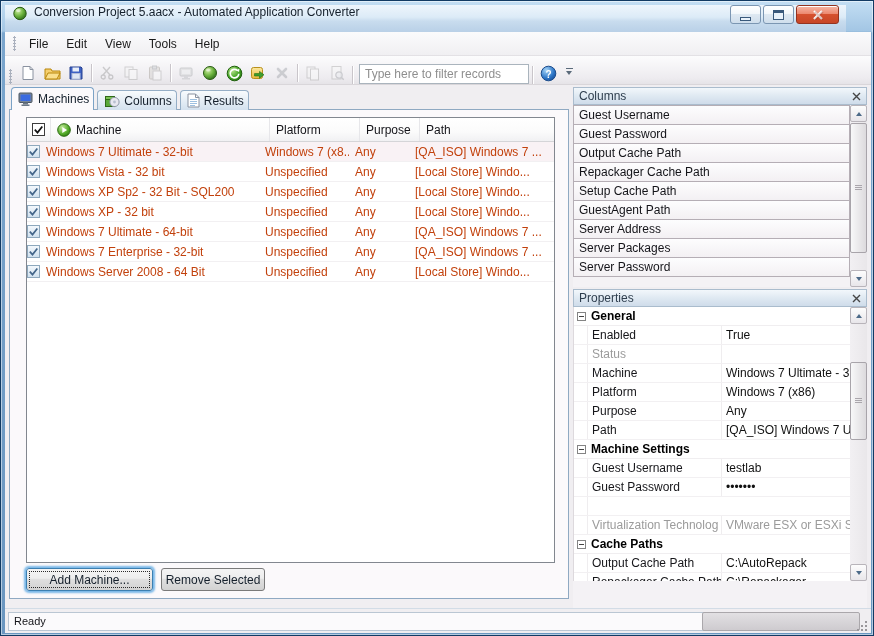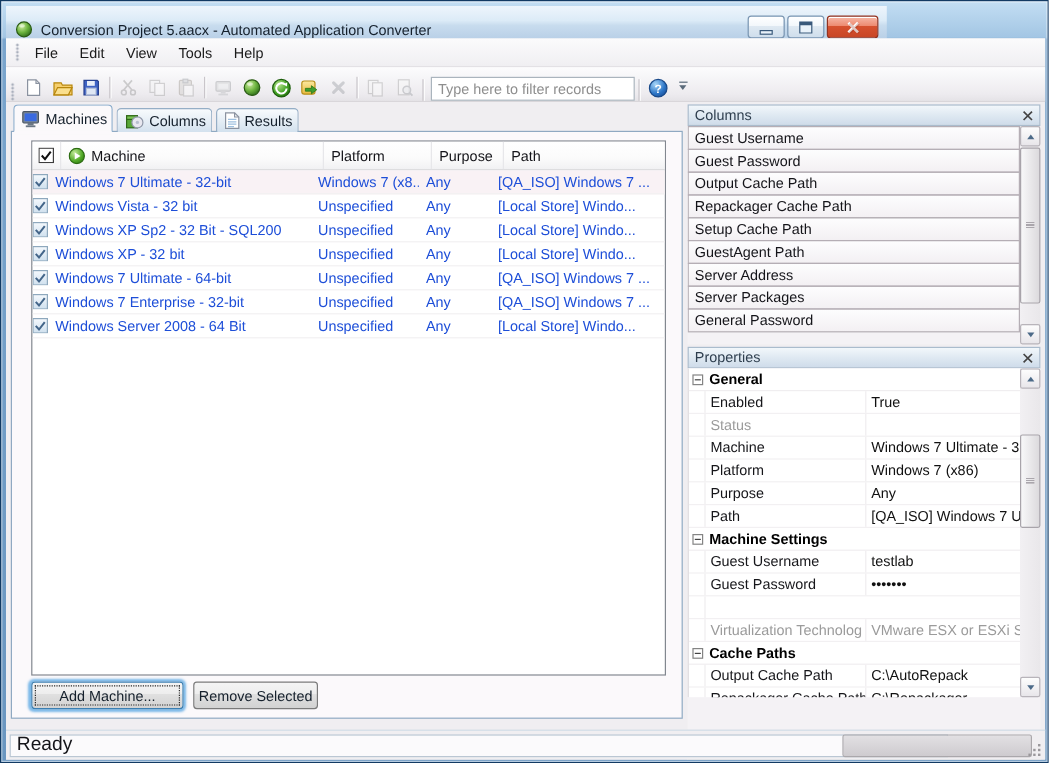--- a/index.html
+++ b/index.html
@@ -1,20 +1,20 @@
 <!DOCTYPE html>
 <html><head>
 <meta charset="utf-8">
 <style>
 *{margin:0;padding:0;box-sizing:border-box;font-family:"Liberation Sans",sans-serif;}
 html,body{background:#ffffff;}
 .window{position:relative;width:874px;height:636px;border:1px solid #123a63;
   background:linear-gradient(180deg,#c3def3 0,#a3c6e4 30px,#7aa5cd 32px,#6a96c0 100%);
   box-shadow:inset 0 0 0 1px rgba(255,255,255,.5);}
-.titlebar{position:absolute;left:4px;top:4px;width:734px;height:27px;display:flex;align-items:flex-end;gap:6px;
+.titlebar{position:absolute;left:4px;top:4px;width:841px;height:27px;display:flex;align-items:flex-start;gap:6px;
   padding:0 7px;background:linear-gradient(180deg,#eef5fc,#dcebf7 45%,#c8dcee 60%,#b9d0e7);font-size:12px;color:#15202c;}
 .title-text{flex:1;white-space:nowrap;overflow:hidden;}
 .win-controls{display:flex;gap:2px;}
 .wc{width:31px;height:19px;border:1px solid #7b96b2;border-radius:3px;display:flex;align-items:center;justify-content:center;
   background:linear-gradient(180deg,#ffffff,#f2f7fb 45%,#dfe9f2 46%,#cfdeec);box-shadow:inset 0 1px 0 #fff;position:relative;}
 .wc.close{width:43px;background:linear-gradient(180deg,#f6b8a8,#ed8a70 45%,#d6512f 46%,#c84626);border-color:#943320;}
 .g-min{width:11px;height:4px;background:#e9f2fa;border:1px solid #39597b;position:relative;top:4px;}
 .g-max{width:11px;height:10px;border:1px solid #39597b;border-top:3px solid #39597b;background:#e9f2fa;}
 .client{position:absolute;left:4px;top:31px;width:866px;height:601px;background:#f0eef1;}
 .menubar{height:24px;display:flex;align-items:center;background:linear-gradient(180deg,#fbfbfc,#f0eff2);
@@ -40,21 +40,21 @@
 .tab.active::after{content:"";position:absolute;left:0;right:0;bottom:-2px;height:3px;background:#fbf9fb;}
 .tab .ic{display:flex;align-items:center;}
 .tabpage{position:absolute;left:4px;top:24px;width:560px;height:490px;background:#fbf9fb;border:1px solid #8fa9c2;}
 .mtable{position:absolute;left:16px;top:7px;width:529px;height:446px;background:#fff;border:1px solid #82878f;overflow:hidden;}
 .thead{display:flex;height:24px;background:linear-gradient(180deg,#ffffff,#fbfbfb 60%,#f1f1f3);border-bottom:1px solid #d5d5d8;}
 .hc{display:flex;align-items:center;gap:5px;font-size:12px;color:#141419;padding-left:6px;border-right:1px solid #e7e7ea;}
 .hc.c-check{width:24px;justify-content:center;padding-left:0;}
 .c-machine{width:219px;} .c-platform{width:90px;} .c-purpose{width:60px;} .c-path{flex:1;border-right:none;}
 .trow{display:flex;height:20px;align-items:center;border-bottom:1px solid #f2f0f2;}
 .trow.selected{background:#f9f2f5;}
-.tc{font-size:12px;color:#1d4ed8;padding-left:6px;white-space:nowrap;overflow:hidden;}
+.tc{font-size:12px;color:#c2410c;padding-left:6px;white-space:nowrap;overflow:hidden;}
 .tc.c-check{display:flex;justify-content:center;padding-left:0;}
 .btn{position:absolute;top:458px;height:23px;font-size:12px;color:#15202c;border:1px solid #7a7a7a;border-radius:3px;
   background:linear-gradient(180deg,#f4f4f4,#ededed 45%,#e0e0e0 46%,#d2d2d2);}
 .btn.add{left:16px;width:127px;}
 .btn.remove{left:151px;width:104px;}
 .btn.focused{border-color:#3c7fb1;box-shadow:0 0 2px 2px #7ab8e8;}
 .btn.focused::after{content:"";position:absolute;inset:2px;border:1px dotted #2a2a2a;}
 .panel{position:absolute;background:#f4f2f5;}
 .columns{left:568px;top:2px;width:294px;height:200px;}
 .props{left:568px;top:204px;width:294px;height:344px;}
@@ -84,21 +84,21 @@
 .collapse-box::after{content:"";position:absolute;left:1px;right:1px;top:3px;height:1px;background:#444;}
 .pg-glabel{font-weight:bold;font-size:12px;color:#000;margin-left:5px;white-space:nowrap;}
 .pg-row{display:flex;height:19px;border-bottom:1px solid #f2f0f2;}
 .pg-gutter{width:14px;border-right:1px solid #efedef;}
 .pg-name{width:134px;padding-left:4px;font-size:12px;color:#16161a;line-height:18px;border-right:1px solid #efedef;white-space:nowrap;overflow:hidden;}
 .pg-value{flex:1;padding-left:4px;font-size:12px;color:#111;line-height:18px;white-space:nowrap;overflow:hidden;}
 .pg-row.disabled .pg-name,.pg-row.disabled .pg-value{color:#9b9b9b;}
 .pdesc{position:absolute;left:0;bottom:0;width:294px;height:20px;background:#fbfafb;border:1px solid #b0bcc8;}
 .statusbar{position:relative;height:25px;background:#f0eef1;border-top:1px solid #d2dce6;}
 .status-left{position:absolute;left:3px;top:3px;width:782px;height:19px;background:#fbfafc;border:1px solid #bac6d3;
-  font-size:16px;color:#141419;padding-left:5px;line-height:16px;}
+  font-size:11px;color:#141419;padding-left:5px;line-height:16px;}
 .status-progress{position:absolute;left:697px;top:3px;width:158px;height:19px;border:1px solid #aaa7ab;border-radius:2px;
   background:linear-gradient(180deg,#e2e0e3,#cecbcf);}
 .resize-grip{position:absolute;right:1px;bottom:1px;width:14px;height:14px;}
 .ic{display:inline-flex;align-items:center;}
 </style>
 </head>
 <body>
 
 <div class="window">
   <div class="titlebar">
@@ -519,21 +519,21 @@
         </div>
         <div class="plist" id="colList">
             <div class="col-item">Guest Username</div>
             <div class="col-item">Guest Password</div>
             <div class="col-item">Output Cache Path</div>
             <div class="col-item">Repackager Cache Path</div>
             <div class="col-item">Setup Cache Path</div>
             <div class="col-item">GuestAgent Path</div>
             <div class="col-item">Server Address</div>
             <div class="col-item">Server Packages</div>
-            <div class="col-item">General Password</div>
+            <div class="col-item">Server Password</div>
           </div>
         <div class="vscroll">
           <div class="sb-up">
               <span class="arr-up"></span>
             </div>
           <div class="sb-thumb"></div>
           <div class="sb-down">
               <span class="arr-down"></span>
             </div>
         </div>

